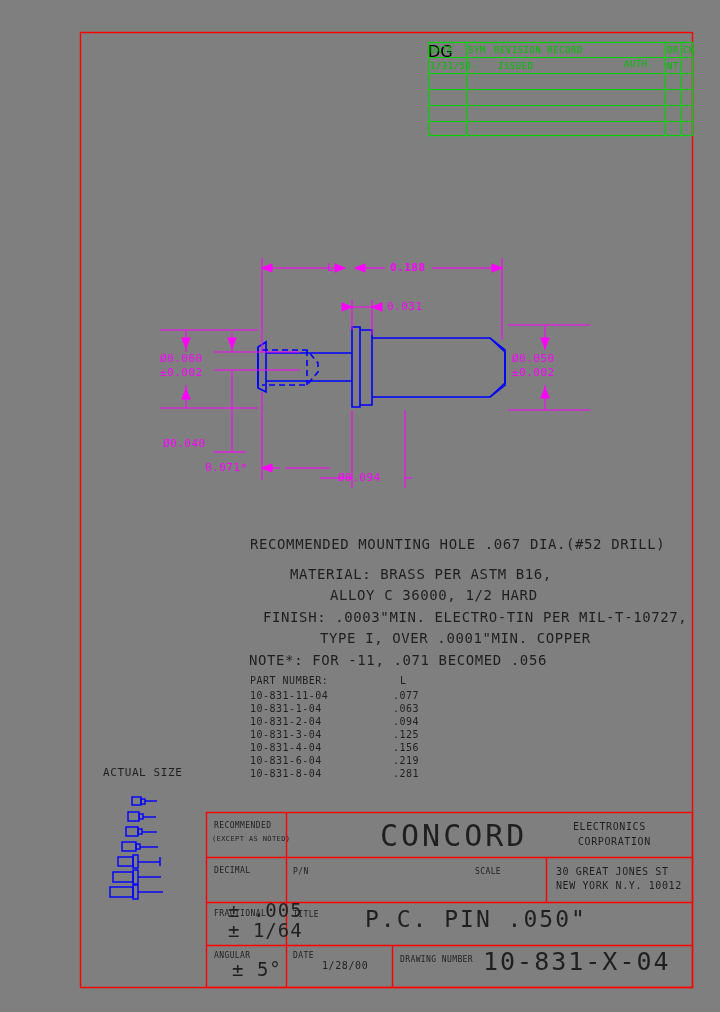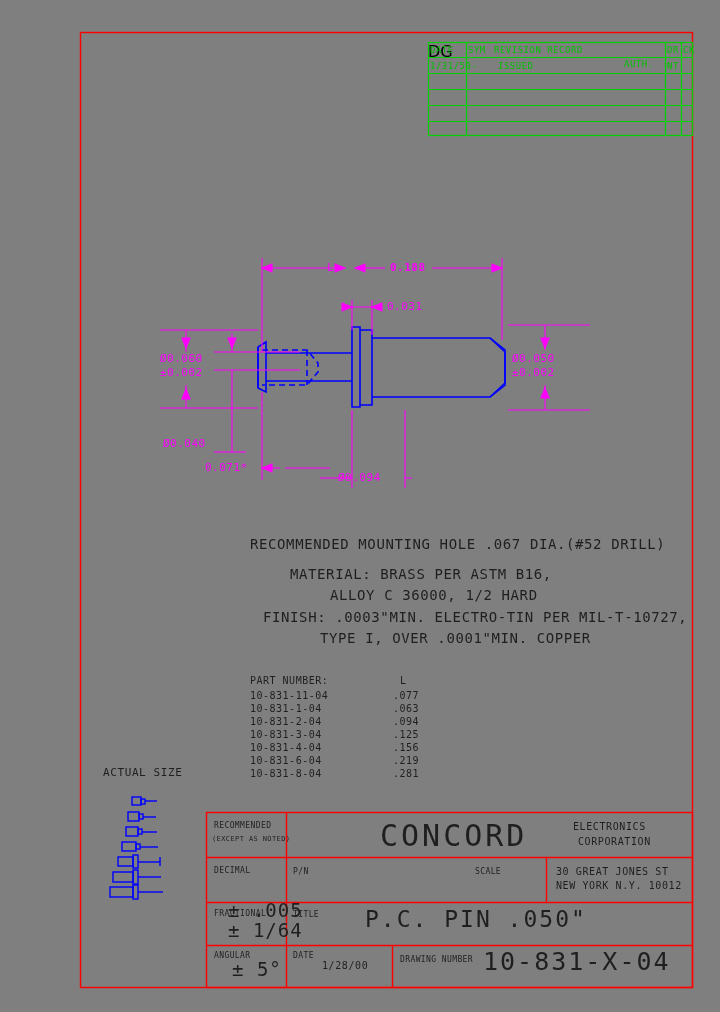--- a/index.html
+++ b/index.html
@@ -237,20 +237,21 @@
   <span class="dim" style="left:512px;top:366px;">±0.002</span>
   <span class="dim" style="left:327px;top:261px;">L</span>
   <span class="dim" style="left:390px;top:261px;font-weight:bold;">0.188</span>
   <span class="dim" style="left:387px;top:300px;">0.031</span>
 
   <span class="note" style="left:250px;top:536px;">RECOMMENDED MOUNTING HOLE .067 DIA.(#52 DRILL)</span>
   <span class="note" style="left:290px;top:566px;">MATERIAL: BRASS PER ASTM B16,</span>
   <span class="note" style="left:330px;top:587px;">ALLOY C 36000, 1/2 HARD</span>
   <span class="note" style="left:263px;top:609px;">FINISH: .0003"MIN. ELECTRO-TIN PER MIL-T-10727,</span>
   <span class="note" style="left:320px;top:630px;">TYPE I, OVER .0001"MIN. COPPER</span>
+  <span class="note" style="left:249px;top:652px;">NOTE*: FOR -11, .071 BECOMED .056</span>
 
   <span class="pl" style="left:250px;top:675px;">PART NUMBER:</span>
   <span class="pl" style="left:400px;top:675px;">L</span>
 
   <span class="pl" style="left:250px;top:690px;">10-831-11-04</span>
   <span class="pl" style="left:393px;top:690px;">.077</span>
   <span class="pl" style="left:250px;top:703px;">10-831-1-04</span>
   <span class="pl" style="left:393px;top:703px;">.063</span>
   <span class="pl" style="left:250px;top:716px;">10-831-2-04</span>
   <span class="pl" style="left:393px;top:716px;">.094</span>

